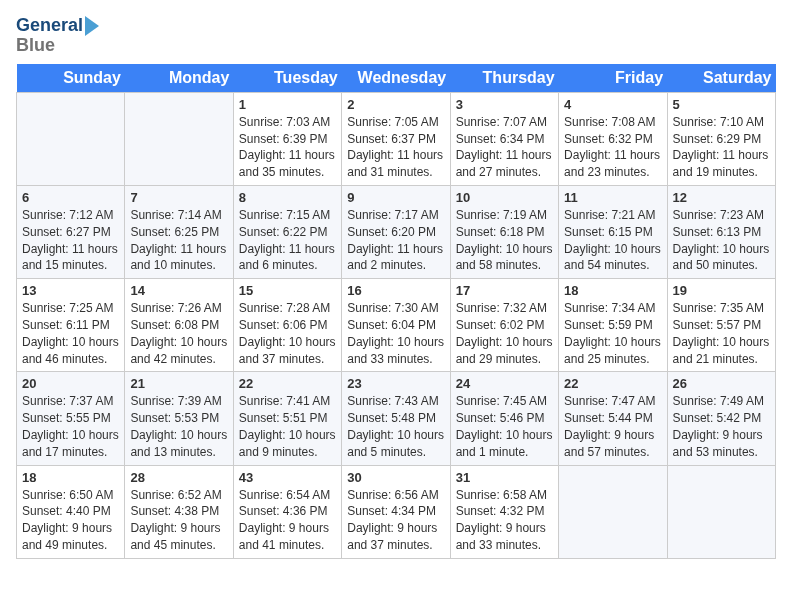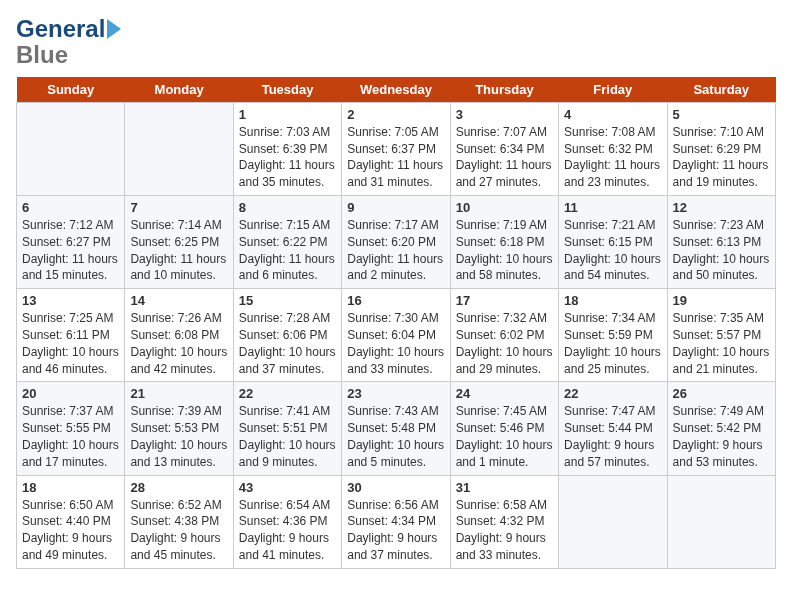--- a/index.html
+++ b/index.html
@@ -14,21 +14,21 @@
       display: flex;
       justify-content: space-between;
       align-items: flex-start;
       margin-bottom: 8px;
     }
     .logo {
       display: flex;
       align-items: center;
     }
     .logo-text {
-      font-size: 24px;
+      font-size: 18px;
       font-weight: bold;
       color: #1a4a7a;
       line-height: 1.1;
     }
     .logo-arrow {
       width: 0;
       height: 0;
       border-left: 14px solid #4a9fd4;
       border-top: 10px solid transparent;
       border-bottom: 10px solid transparent;
@@ -45,25 +45,25 @@
     .location {
       font-size: 15px;
       color: #555;
     }
     table {
       width: 100%;
       border-collapse: collapse;
       font-size: 11px;
     }
     th {
-      background-color: #c2410c;
+      background-color: #3b82f6;
       color: #fff;
       padding: 5px 4px;
-      text-align: center;
-      font-size: 13px;
+      text-align: right;
+      font-size: 16px;
       font-weight: bold;
     }
     td {
       border: 1px solid #ccc;
       padding: 4px 5px;
       vertical-align: top;
       width: 14.28%;
       min-height: 80px;
       height: 90px;
     }

